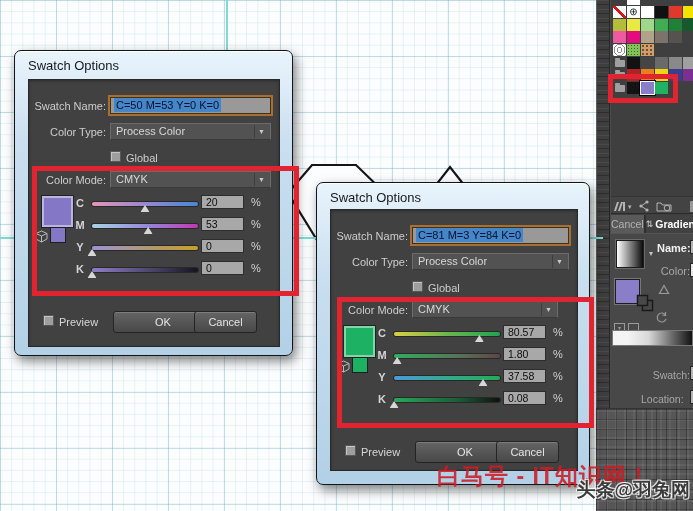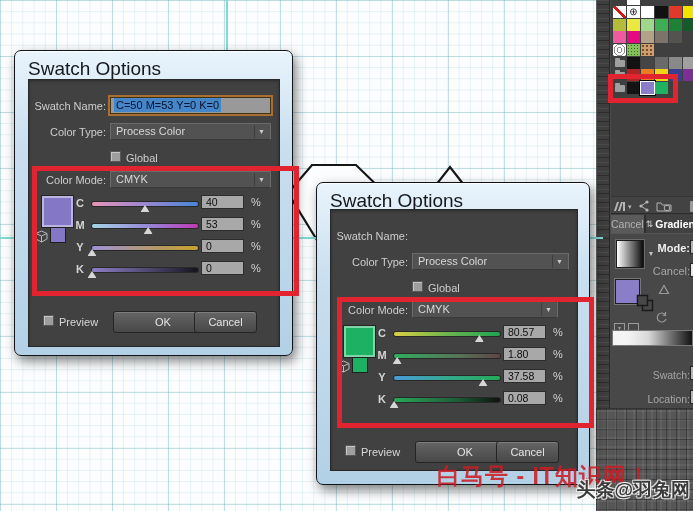--- a/index.html
+++ b/index.html
@@ -18,21 +18,21 @@
   .guide-v { position:absolute; left:226px; top:0; width:2px; height:255px; background:#7fd9d5; z-index:4; }
   .guide-h { position:absolute; left:0; top:237px; width:603px; height:2px; background:#7fd9d5; z-index:4; }
   .shape-svg { position:absolute; left:0; top:0; z-index:2; }
 
   
   .dialog { position:absolute; z-index:5; border-radius:7px; border:1px solid #10151a;
     background:linear-gradient(180deg,#e9f4fc,#cadff0 30%,#b2d0e6);
     box-shadow:3px 5px 12px rgba(0,0,0,.5), inset 0 1px 0 rgba(255,255,255,.85); }
   .d1 { left:14px; top:50px; width:279px; height:306px; }
   .d2 { left:316px; top:182px; width:274px; height:303px; z-index:6; }
-  .dialog-title { position:absolute; left:13px; top:7px; font-size:19px; color:#15181c; }
+  .dialog-title { position:absolute; left:13px; top:7px; font-size:13px; color:#15181c; }
   .dialog-body { position:absolute; background:#414141; border:1px solid #292929;
     box-shadow:inset 0 1px 3px rgba(0,0,0,.35); }
   .d1 .dialog-body { left:13px; top:28px; width:252px; height:268px; }
   .d2 .dialog-body { left:13px; top:26px; width:248px; height:262px; }
 
   .row { position:absolute; left:0; width:100%; height:18px; }
   .r-name { top:17px; } .r-type { top:43px; } .r-global { top:69px; } .r-mode { top:91px; }
   .lbl { position:absolute; left:0; top:3px; width:77px; text-align:right; font-size:11px; color:#cdcdcd; white-space:nowrap; }
   .field { position:absolute; left:81px; top:0; height:17px; }
   .name-field { right:8px; background:#999; border:1px solid #403214; box-shadow:0 0 0 2px #a76f33;
@@ -115,21 +115,21 @@
   .st-type { top:6px; } .st-stroke { top:29px; background:#e8e8e8; } .st-opacity { top:132px; } .st-location { top:156px; }
   .g-stop { position:absolute; left:4px; top:45px; width:25px; height:25px; border:1px solid #1d1d1d; box-shadow:0 0 0 1px #777; }
   .g-nested { position:absolute; left:25px; top:60px; }
   .g-tri { position:absolute; left:47px; top:50px; }
   .g-rot { position:absolute; left:44px; top:77px; }
   .g-annot { position:absolute; left:3px; top:89px; display:flex; gap:3px; }
   .g-annot span { width:11px; height:9px; border:1px solid #9a9a9a; font-size:6px; color:#9a9a9a; text-align:center; line-height:8px; }
   .g-bar { position:absolute; left:1px; top:96px; width:81px; height:16px; border:1px solid #787878;
     background:linear-gradient(90deg,#f4f4f4 0 18%,#d8d8d8 45%,#6a6a6a 75%,#121212); }
   .g-op-lbl { position:absolute; left:34px; top:135px; width:45px; text-align:right; font-size:10.5px; color:#a6a6a6; }
-  .g-loc-lbl { position:absolute; left:30px; top:159px; width:49px; text-align:right; font-size:10.5px; color:#a6a6a6; }
+  .g-loc-lbl { position:absolute; left:30px; top:159px; width:49px; text-align:left; font-size:10.5px; color:#a6a6a6; }
 
   .plaid { position:absolute; left:596px; top:408px; width:97px; height:103px; z-index:4;
     background-color:#565656; border-top:1px solid #333;
     background-image:
       repeating-linear-gradient(to right, rgba(0,0,0,.28) 0 1px, transparent 1px 10px),
       repeating-linear-gradient(to bottom, rgba(0,0,0,.28) 0 1px, transparent 1px 10px),
       repeating-linear-gradient(to right, rgba(255,255,255,.06) 1px 3px, transparent 3px 10px),
       repeating-linear-gradient(to bottom, rgba(255,255,255,.06) 1px 3px, transparent 3px 10px); }
 
   
@@ -177,21 +177,21 @@
     <div class="swatch-preview" style="background: rgb(132, 120, 198);"></div>
     <svg class="cube-icon" width="13" height="13" viewBox="0 0 13 13">
       <path d="M6.5 1 L12 3.5 L12 9 L6.5 12 L1 9 L1 3.5 Z M1 3.5 L6.5 6 L12 3.5 M6.5 6 L6.5 12" fill="none" stroke="#b9b9b9" stroke-width="1"></path>
     </svg>
     <div class="mini-swatch" style="background: rgb(132, 120, 198);"></div>
     <div class="sliders">
         <div class="s-row" style="top: 113px;">
           <span class="s-ch">C</span>
           <span class="s-track" style="background: linear-gradient(90deg, rgb(231, 149, 182), rgb(162, 135, 207) 45%, rgb(70, 135, 214));"></span>
           <span class="s-thumb" style="left: 116px;"></span>
-          <span class="s-val">40</span>
+          <span class="s-val">20</span>
           <span class="s-pct">%</span>
         </div>
         <div class="s-row" style="top: 135px;">
           <span class="s-ch">M</span>
           <span class="s-track" style="background: linear-gradient(90deg, rgb(165, 212, 230), rgb(149, 131, 214) 55%, rgb(191, 58, 178));"></span>
           <span class="s-thumb" style="left: 119.18px;"></span>
           <span class="s-val">53</span>
           <span class="s-pct">%</span>
         </div>
         <div class="s-row" style="top: 157px;">
@@ -216,20 +216,21 @@
       <button class="btn btn-cancel">Cancel</button>
     </div>
   </div>
 </div>
 
 <div class="dialog d2">
   <div class="dialog-title">Swatch Options</div>
   <div class="dialog-body">
     <div class="row r-name">
       <span class="lbl">Swatch Name:</span>
+      <span class="field name-field"><span class="sel-text">C=81 M=3 Y=84 K=0</span></span>
     </div>
     <div class="row r-type">
       <span class="lbl">Color Type:</span>
       <span class="field dropdown">
         <span>Process Color</span>
         <span class="dd-arrow">▼</span>
       </span>
     </div>
     <div class="row r-global">
       <span class="checkbox"></span>
@@ -359,23 +360,23 @@
     <div class="tab tab-stroke">Cancel</div>
     <div class="tab tab-gradient">
       <span class="tab-toggle">⇅</span>
       <span>Gradient</span>
     </div>
   </div>
 
   <div class="gradient-panel">
     <div class="g-thumb"></div>
     <span class="g-menu-arrow">▾</span>
-    <span class="g-type-lbl">Mode:</span>
+    <span class="g-type-lbl">Name:</span>
     <span class="g-stub st-type"></span>
-    <span class="g-stroke-lbl">Cancel:</span>
+    <span class="g-stroke-lbl">Color:</span>
     <span class="g-stub st-stroke"></span>
     <div class="g-stop" style="background: rgb(138, 126, 201);"></div>
     <svg class="g-nested" width="18" height="18">
       <rect x="6.5" y="6.5" width="10" height="10" fill="none" stroke="#1a1a1a" stroke-width="1.5"></rect>
       <rect x="1.5" y="1.5" width="10" height="10" fill="#484848" stroke="#1a1a1a" stroke-width="1.5"></rect>
     </svg>
     <svg class="g-tri" width="12" height="11">
       <path d="M1.5 9.5 L10.5 9.5 L6 1.5 Z" fill="none" stroke="#999" stroke-width="1.2"></path>
     </svg>
     <svg class="g-rot" width="13" height="13">

